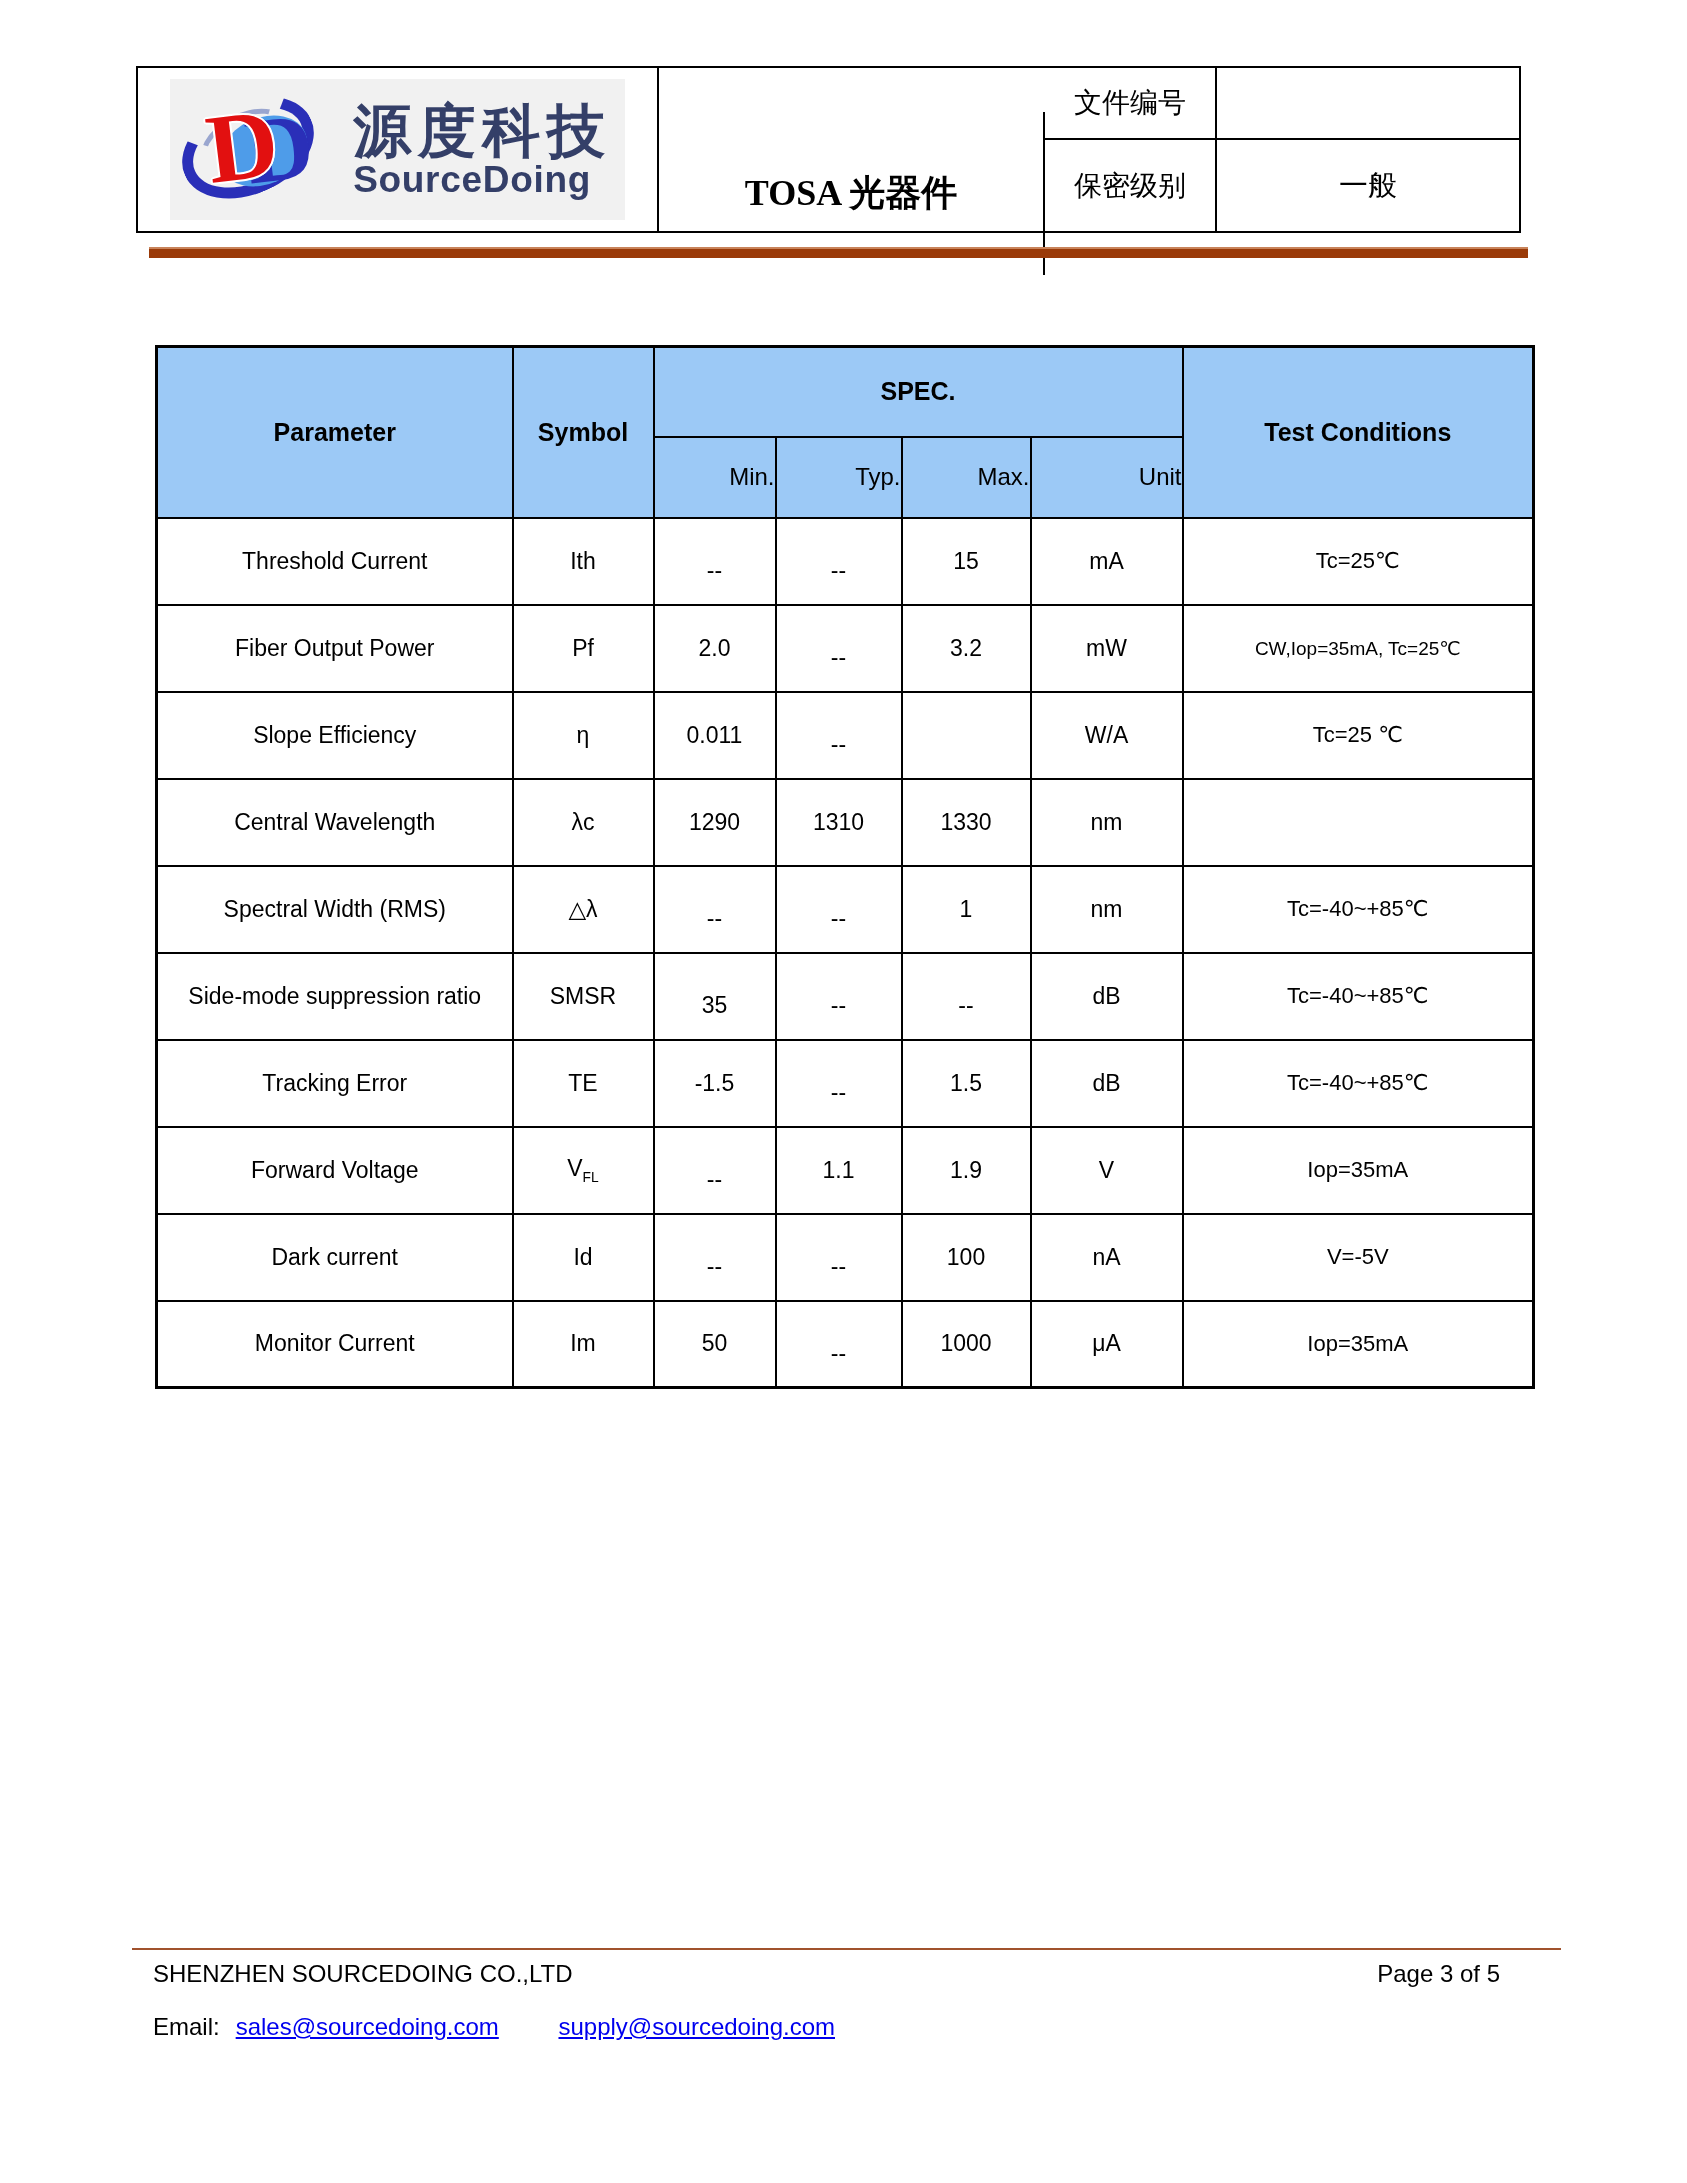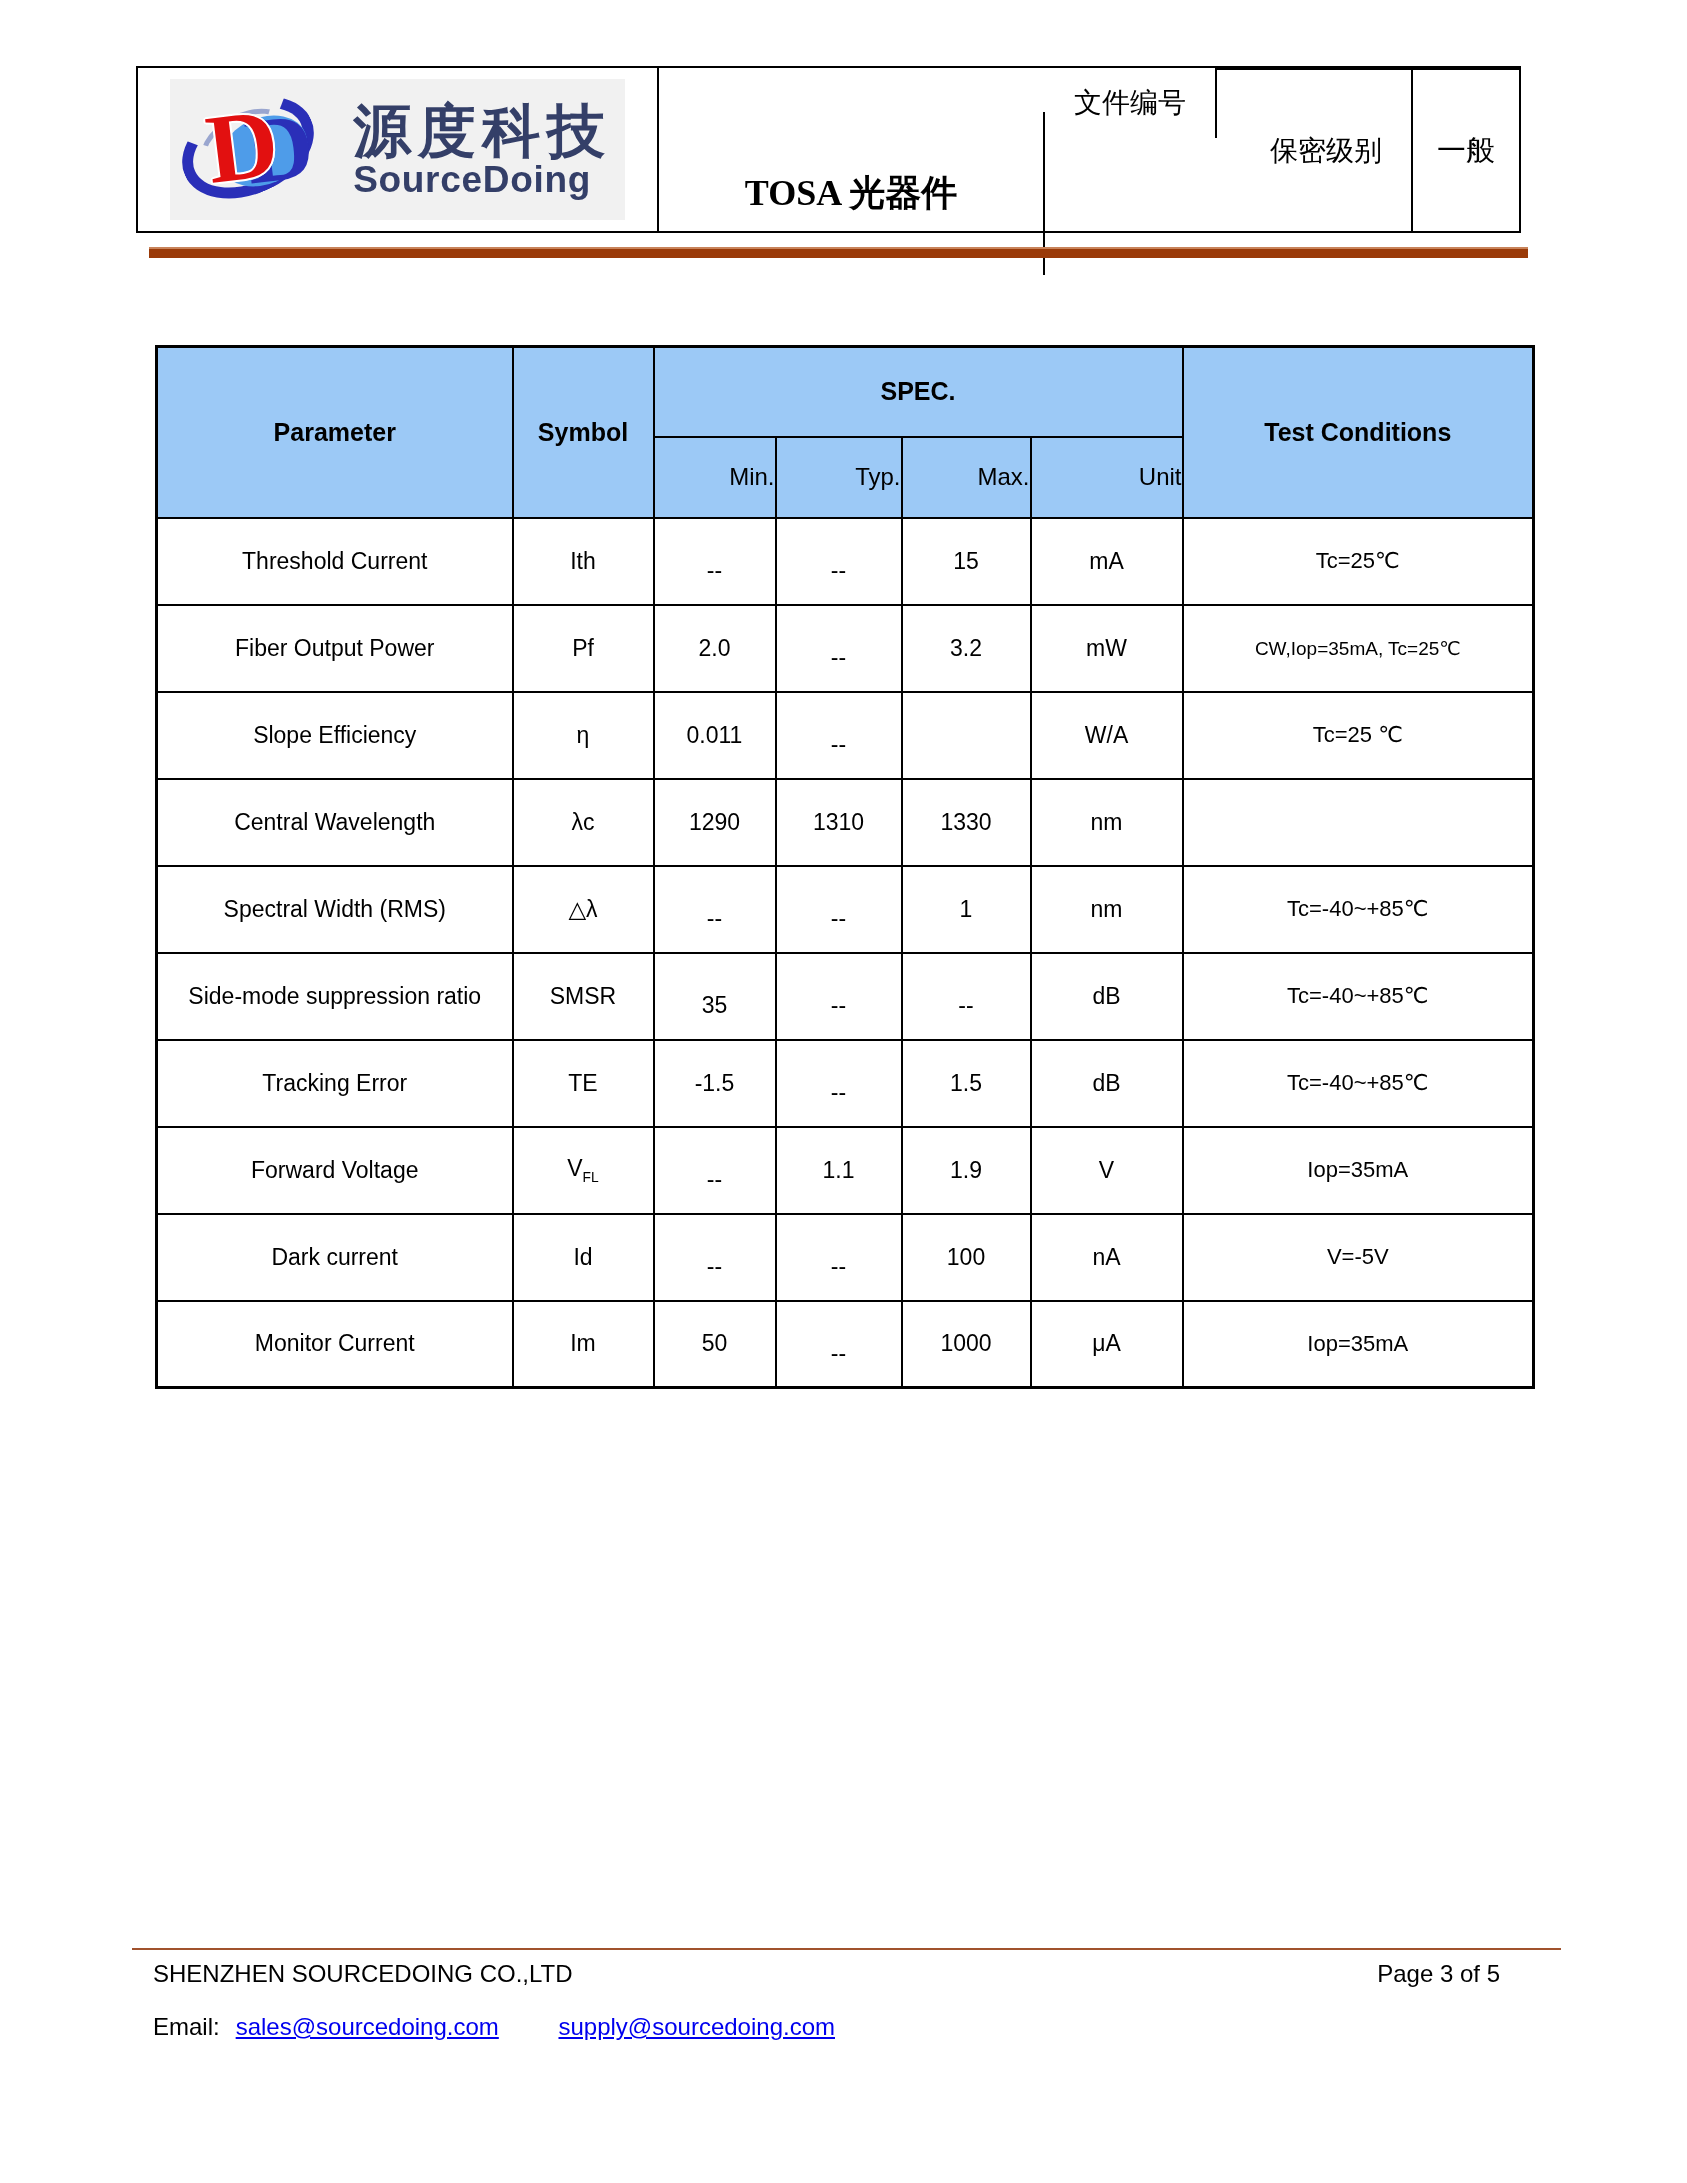--- a/index.html
+++ b/index.html
@@ -85,25 +85,25 @@
     color: var(--logo-navy); line-height: 1.0; white-space: nowrap;
   }
 
   .cell-title {
     width: 386px; height: 100%;
     border-right: 2px solid #000;
     display: flex; align-items: center; justify-content: center;
     font-family: "Liberation Serif", "DejaVu Serif", serif;
     font-weight: 700; font-size: 36px; white-space: nowrap; margin-top: 44px;
   }
-  .cell-fields { flex: 1; display: flex; }
+  .cell-fields { flex: 1; display: flex; flex-direction: column; }
   .field-row { display: flex; }
   .field-row.r1 { height: 70px; }
   .field-row.r2 { height: 54px; border-top: 2px solid #000; }
-  .field-row.r3 { flex: 1; border-top: 2px solid #000; padding-left: 24px; }
+  .field-row.r3 { flex: 1; border-top: 2px solid #000; }
   .field-label {
     width: 172px; border-right: 2px solid #000;
     display: flex; align-items: center; justify-content: center;
     font-family: "Liberation Serif", "DejaVu Serif", serif;
     font-size: 28px; white-space: nowrap;
   }
   .field-value {
     flex: 1;
     display: flex; align-items: center; justify-content: center;
     font-family: "Liberation Serif", "DejaVu Serif", serif;

